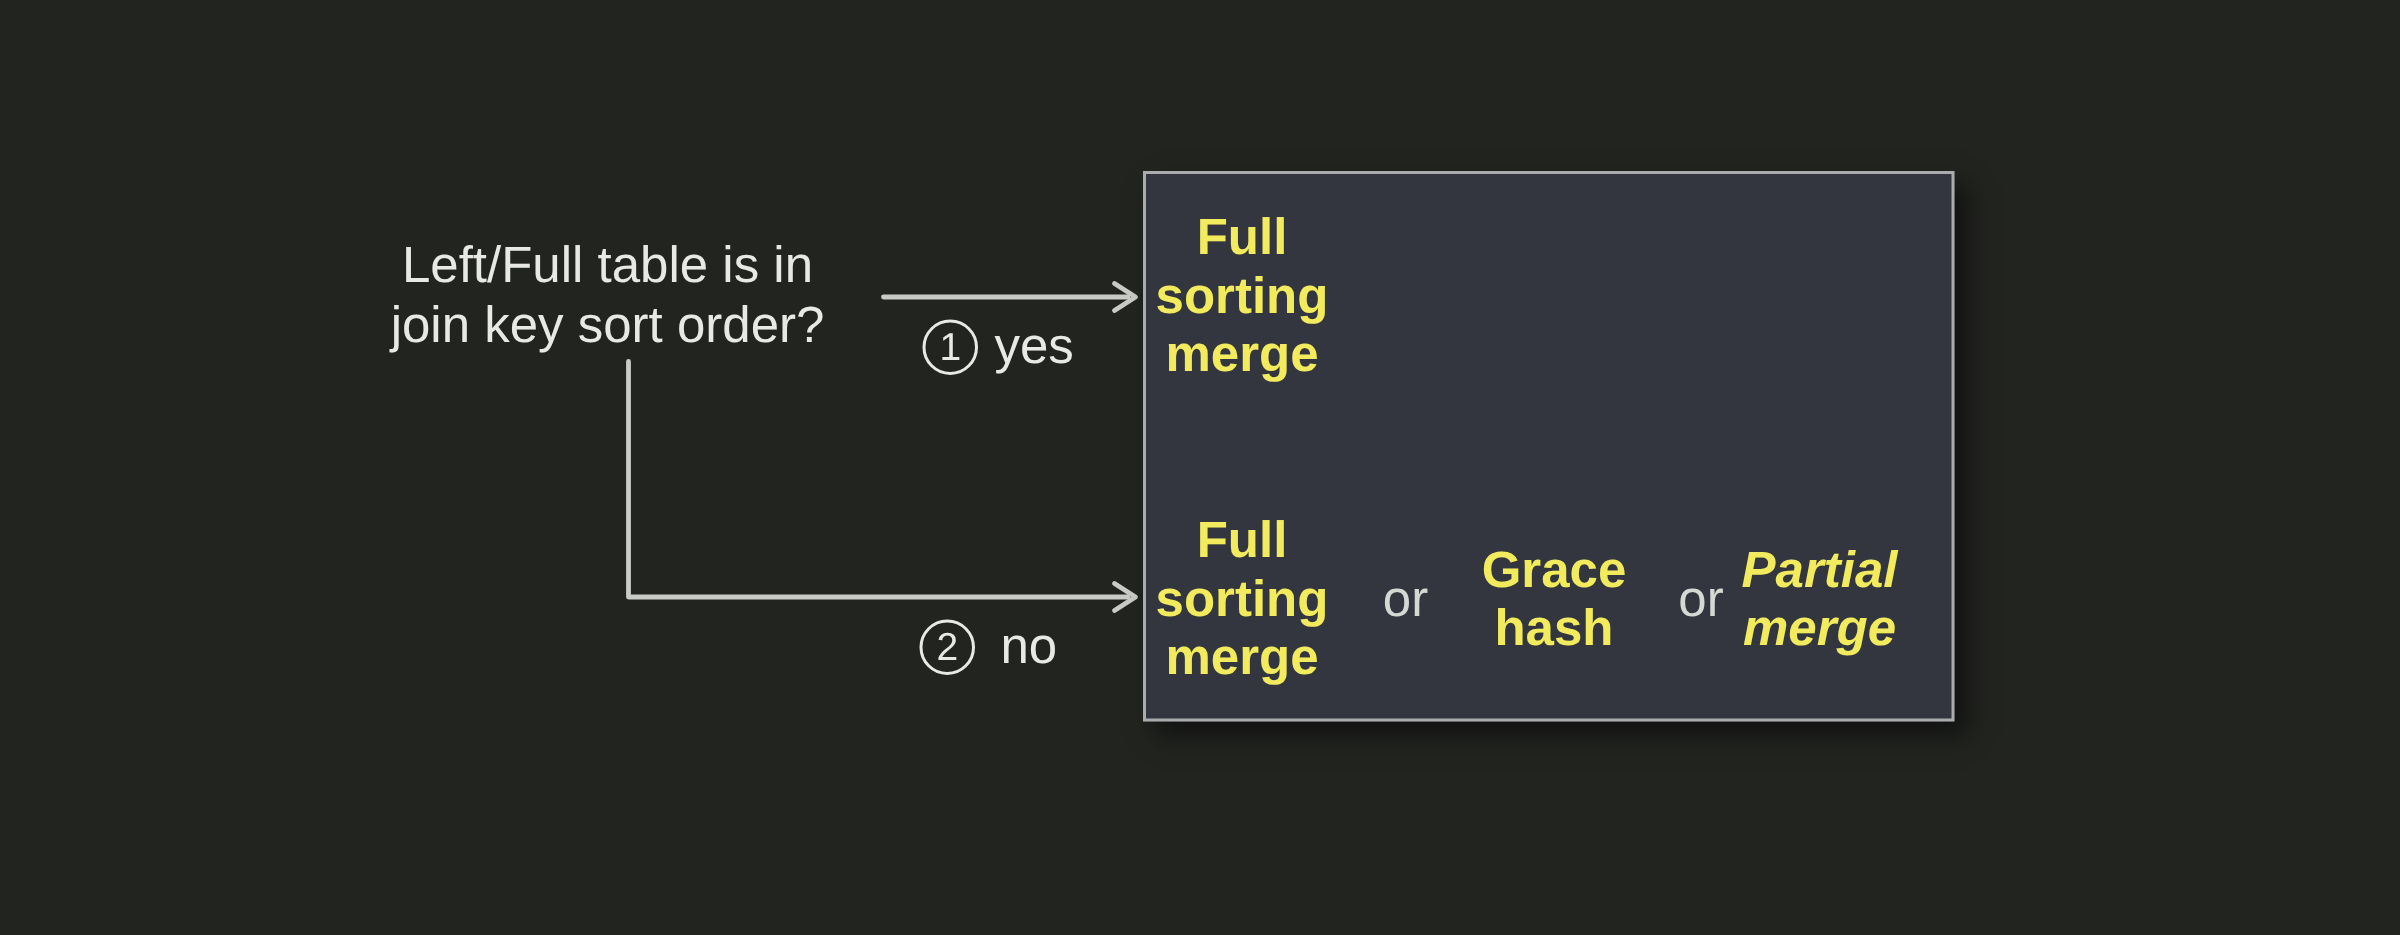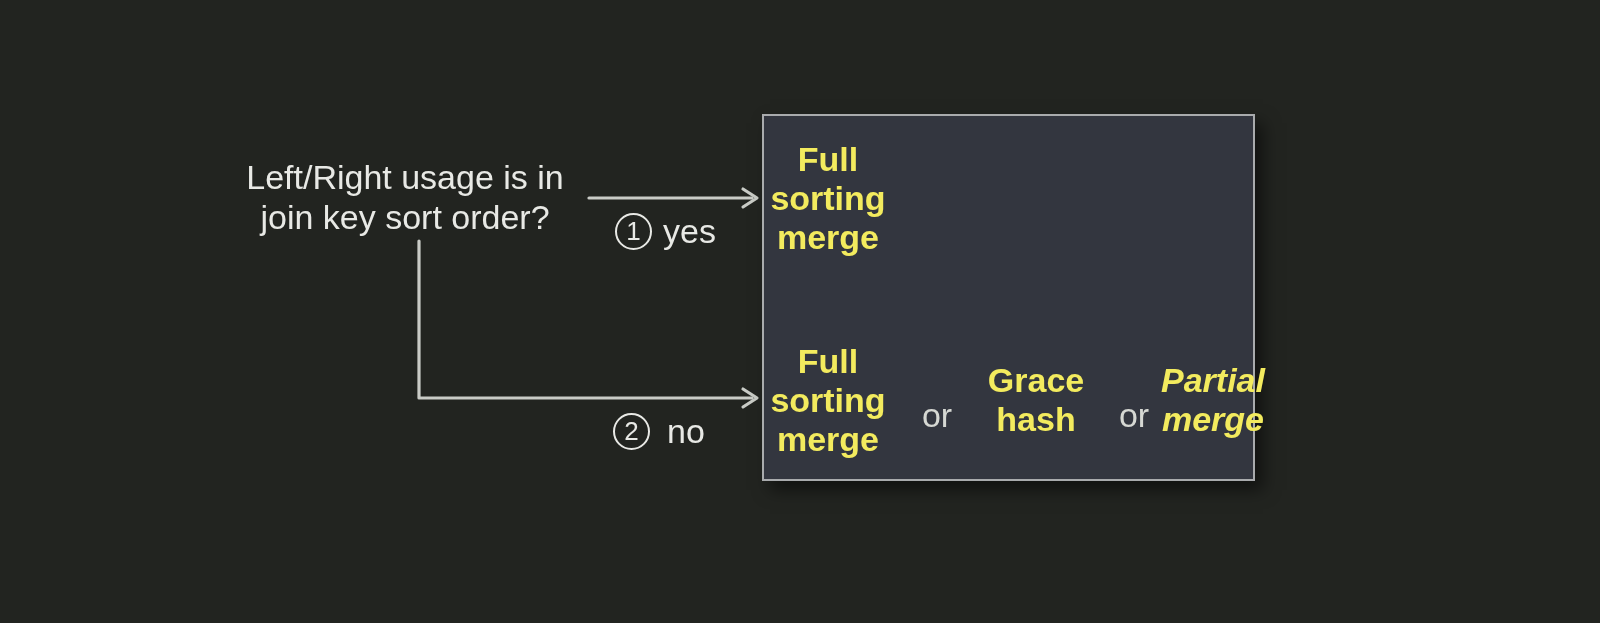--- a/index.html
+++ b/index.html
@@ -69,63 +69,62 @@
     color: var(--muted-label);
     font-size: 34px;
     white-space: nowrap;
   }
   .memory-label.top    { left: 1013px; top: 90px; }
   .memory-label.bottom { left: 1012px; top: 512px; }
 
   .algo-box {
     position: absolute;
     left: 762px; top: 114px;
-    width: 493px; height: 367px;
+    width: 541px; height: 367px;
     background: var(--box-fill);
     border: 2px solid var(--box-border);
     box-shadow: 8px 9px 16px rgba(0,0,0,0.5);
   }
   .algo-box .item {
     position: absolute;
     transform: translate(-50%, -50%);
     text-align: center;
     white-space: pre-line;
   }
   .algo-name {
     color: var(--algorithm-text);
     font-weight: 700;
     font-size: 34px;
     line-height: 39px;
   }
   .or-sep {
     color: var(--separator-text);
     font-size: 34px;
     line-height: 39px;
-    margin-top: 15px;
   }
   .pos-fsm-top    { left: 64px;  top: 82px;  }
   .pos-fsm-bottom { left: 64px;  top: 284px; }
   .pos-or-1       { left: 173px; top: 284px; }
   .pos-grace      { left: 272px; top: 284px; }
   .pos-or-2       { left: 370px; top: 284px; }
   .pos-partial    { left: 449px; top: 284px; font-style: italic; }
 </style>
 </head>
 <body>
 
 <div class="stage">
 
   <svg class="connectors" width="1600" height="623" viewBox="0 0 1600 623">
     <path d="M589,198 L752,198"></path>
     <path d="M743,189 L757,198 L743,207"></path>
     <path d="M419,241 L419,398 L752,398"></path>
     <path d="M743,389 L757,398 L743,407"></path>
   </svg>
 
-  <div class="question">Left/Right usage is in
+  <div class="question">Left/Full table is in
 join key sort order?</div>
 
   <div class="branch-label yes">
     <span class="badge">1</span>
     <span>yes</span>
   </div>
 
   <div class="branch-label no">
     <span class="badge">2</span>
     <span>no</span>

